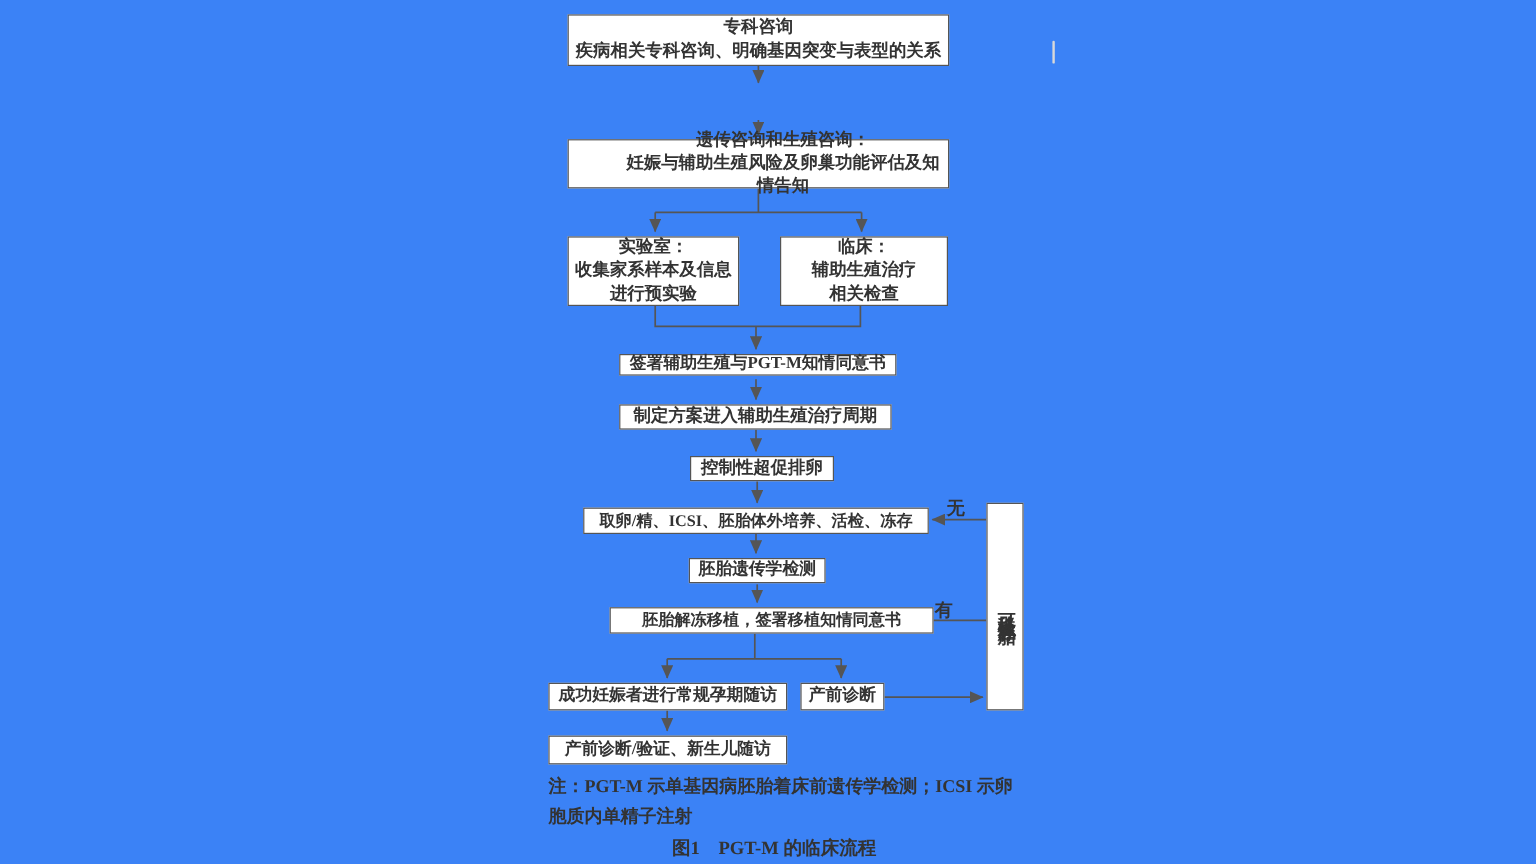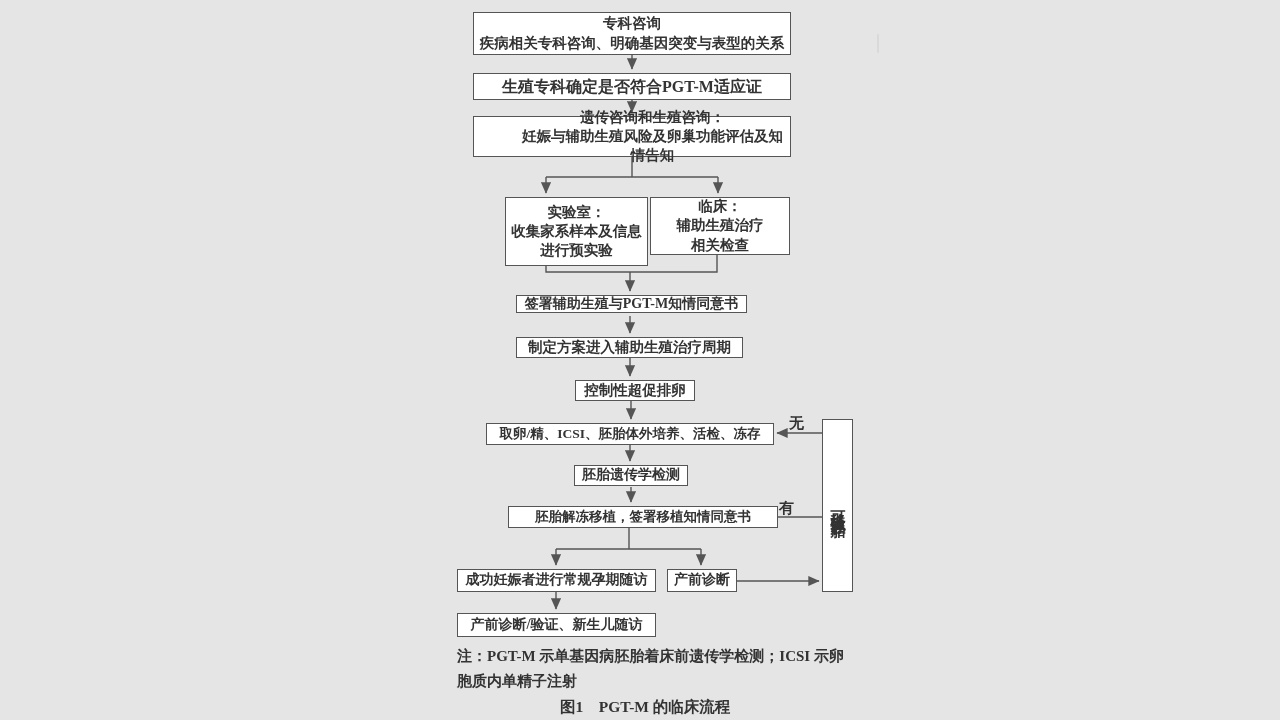--- a/index.html
+++ b/index.html
@@ -1,17 +1,17 @@
 <!DOCTYPE html>
 <html><head>
 <meta charset="utf-8">
 <style>
   html,body{margin:0;padding:0;background:#ffffff;}
   .page{
-    position:relative;width:1280px;height:720px;background:#e5e5e5;overflow:hidden;
+    position:relative;width:1280px;height:720px;background:#3b82f6;overflow:hidden;
     font-family:"Liberation Serif","DejaVu Serif",serif;color:#333333;
   }
   .connectors{position:absolute;left:0;top:0;width:1280px;height:720px;pointer-events:none;}
   .box{
     position:absolute;box-sizing:border-box;border:1.5px solid #555555;background:#ffffff;
     display:flex;align-items:center;justify-content:center;text-align:center;
     white-space:pre-line;font-weight:bold;color:#333333;line-height:1.32;
     padding:1px 2px;
   }
   .vbox{
@@ -63,26 +63,25 @@
       <line x1="556" y1="592" x2="556" y2="609" marker-end="url(#ah)"></line>
       <line x1="822" y1="433" x2="777" y2="433" marker-end="url(#ah)"></line>
       <line x1="822" y1="517" x2="753" y2="517" marker-end="url(#ah)"></line>
       <line x1="737" y1="581" x2="819" y2="581" marker-end="url(#ah)"></line>
     </g>
   </svg>
 
   <div class="box" style="left:473px;top:12px;width:318px;height:43px;font-size:14.5px;">专科咨询
 疾病相关专科咨询、明确基因突变与表型的关系</div>
 
-  <div class="box" style="left:473px;top:73px;width:318px;height:27px;font-size:16px;">生殖专科确定是否符合PGT-M适应证</div>
 
   <div class="box" style="left:473px;top:116px;width:318px;height:41px;font-size:14.5px;padding-left:43px;">遗传咨询和生殖咨询：
 妊娠与辅助生殖风险及卵巢功能评估及知情告知</div>
 
-  <div class="box" style="left:473px;top:197px;width:143px;height:69px;font-size:14.5px;margin-left:32px;">实验室：
+  <div class="box" style="left:473px;top:197px;width:143px;height:58px;font-size:14.5px;">实验室：
 收集家系样本及信息
 进行预实验</div>
 
   <div class="box" style="left:650px;top:197px;width:140px;height:58px;font-size:14.5px;">临床：
 辅助生殖治疗
 相关检查</div>
 
   <div class="box" style="left:516px;top:295px;width:231px;height:18px;font-size:14px;">签署辅助生殖与PGT-M知情同意书</div>
 
   <div class="box" style="left:516px;top:337px;width:227px;height:21px;font-size:14.5px;">制定方案进入辅助生殖治疗周期</div>

